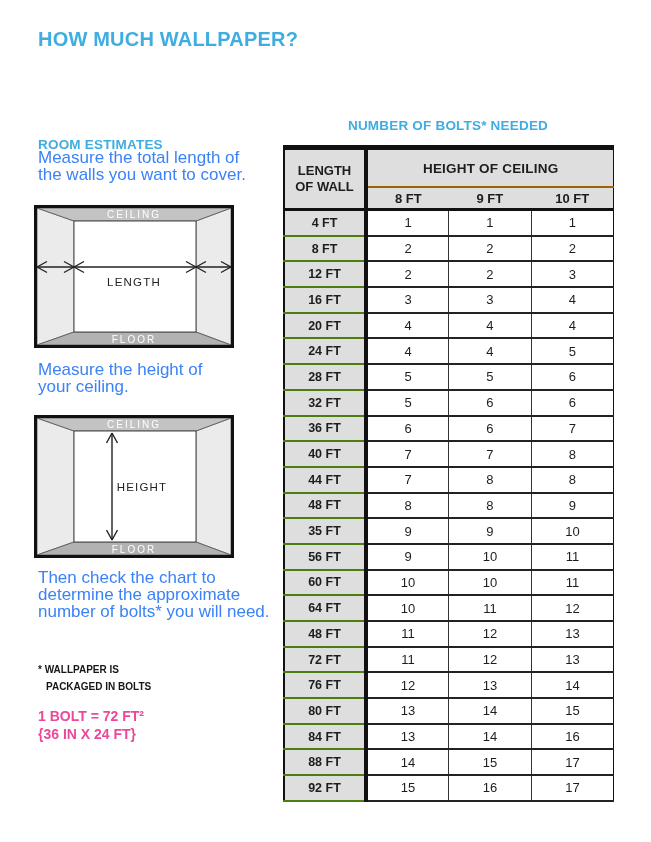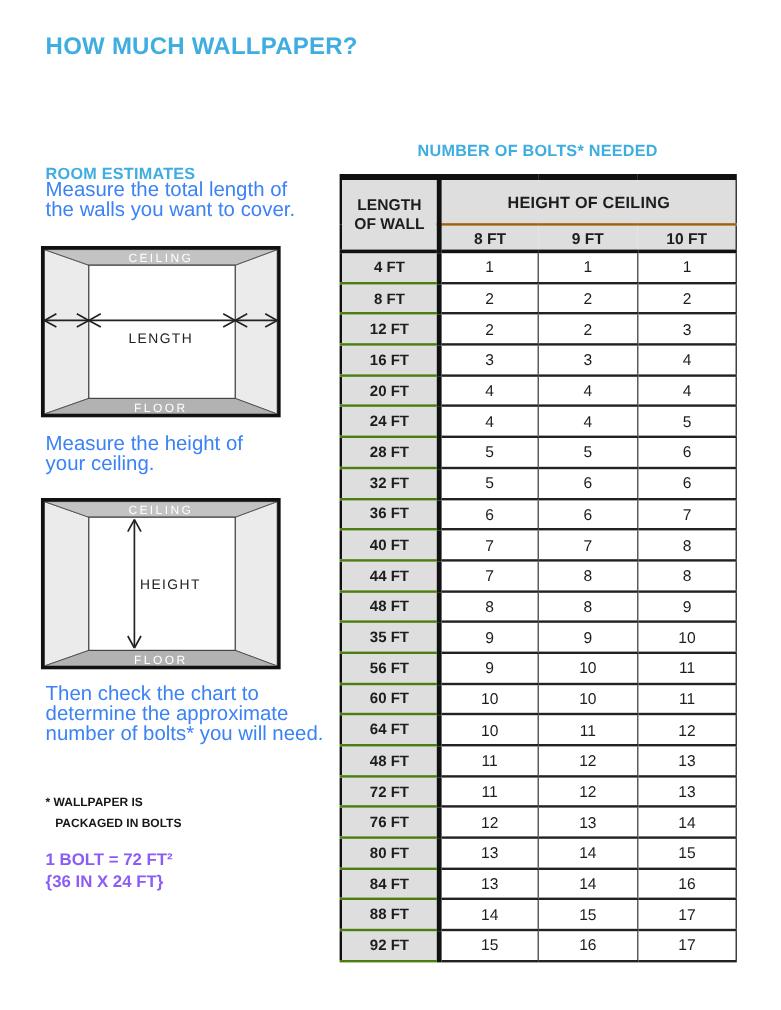--- a/index.html
+++ b/index.html
@@ -15,21 +15,21 @@
     font-size:13.5px;font-weight:bold;color:#3fade0;letter-spacing:.2px;
   }
   .body-text{
     font-size:17px;line-height:17px;white-space:pre-line;color:#3b82f6;
   }
   .footnote{
     font-size:10px;line-height:17px;font-weight:bold;white-space:pre-line;
     padding-left:8px;text-indent:-8px;color:#161616;
   }
   .bolt-spec{
-    font-size:14px;line-height:18px;font-weight:bold;white-space:pre-line;color:#8b5cf6;
+    font-size:14px;line-height:18px;font-weight:bold;white-space:pre-line;color:#ec4899;
   }
   
   .tbl-wrap{left:283px;top:145px;}
   table.bolts{
     border-collapse:collapse;table-layout:fixed;width:330px;
     border-top:5px solid #111;border-left:2px solid #111;
     border-right:1px solid #111;border-bottom:1px solid #111;
     font-family:"Liberation Sans", sans-serif;
   }
   table.bolts th, table.bolts td{padding:0;text-align:center;vertical-align:middle;}

